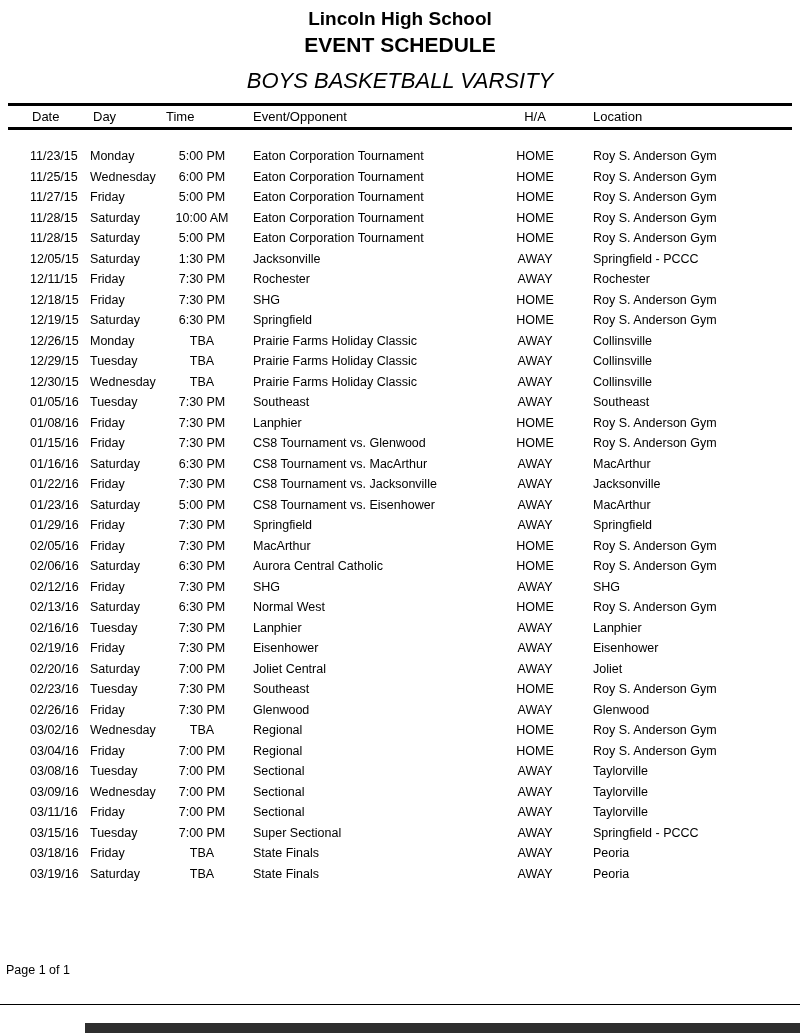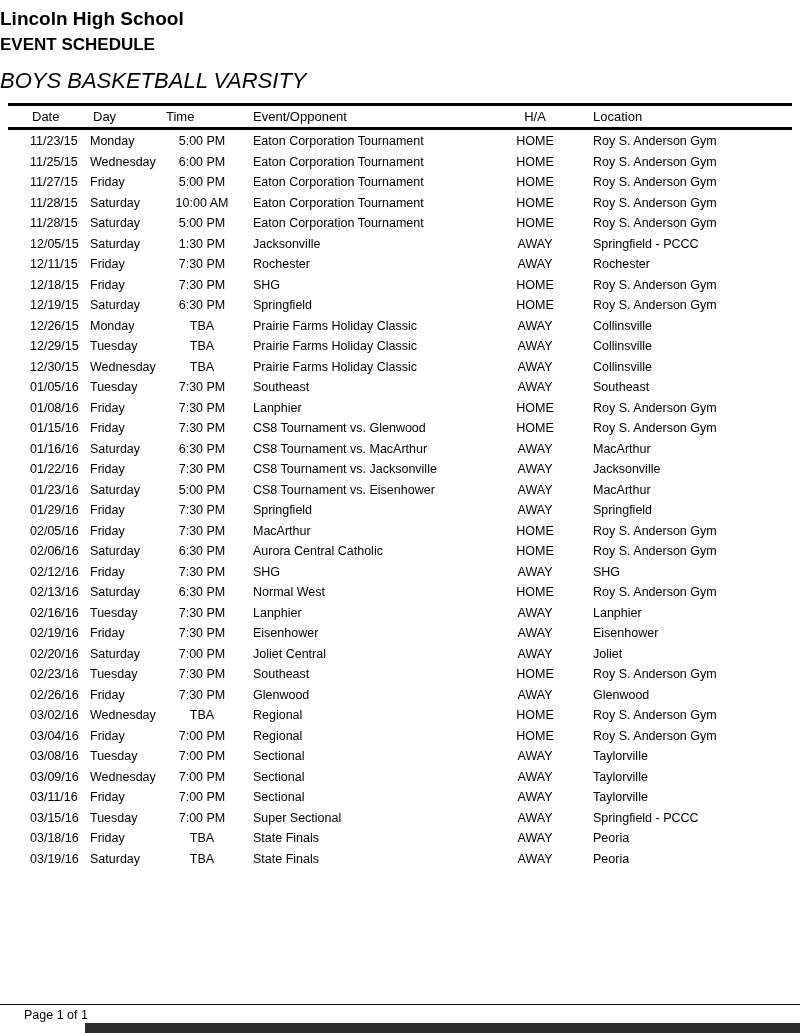--- a/index.html
+++ b/index.html
@@ -4,23 +4,23 @@
 <style>
   html, body { margin: 0; padding: 0; background: #ffffff; }
   body { font-family: "Liberation Sans", sans-serif; color: #000; }
   .page {
     position: relative;
     width: 800px;
     height: 1033px;
     background: #ffffff;
     overflow: hidden;
   }
-  .doc-header { text-align: left; padding-top: 7px; }
+  .doc-header { text-align: center; padding-top: 7px; }
   .school-name { font-size: 19px; font-weight: bold; line-height: 23px; }
-  .event-title { font-size: 17px; font-weight: bold; line-height: 25px; margin-top: 2px; }
+  .event-title { font-size: 21px; font-weight: bold; line-height: 25px; margin-top: 2px; }
   .subtitle { font-size: 22px; font-style: italic; line-height: 22px; margin-top: 13px; }
 
   table.schedule {
     width: 784px;
     margin: 11px 8px 0 8px;
     border-collapse: collapse;
     table-layout: fixed;
     font-size: 12.5px;
   }
   col.w-date { width: 80px; }
@@ -41,45 +41,44 @@
     padding: 0;
     white-space: nowrap;
   }
   tbody td {
     height: 20.5px;
     line-height: 20.5px;
     padding: 0;
     white-space: nowrap;
     overflow: hidden;
   }
-  tbody tr:first-child td { padding-top: 1px; }
+  tbody tr:first-child td { padding-top: 16px; }
 
   .c-date { padding-left: 24px !important; }
   td.c-date { padding-left: 22px !important; }
   .c-day { padding-left: 2px !important; }
   th.c-day { padding-left: 5px !important; }
   .c-time { text-align: center; }
   th.c-time { text-align: left; padding-left: 3px !important; }
   .c-event { padding-left: 12px !important; }
   .c-ha { text-align: center; }
   .c-location { padding-left: 24px !important; }
 
   .footer-rule {
     position: absolute;
     left: 0; right: 0;
     top: 1004px;
     border-top: 1px solid #000;
   }
   .page-label {
     position: absolute;
     left: 6px;
-    top: 1007px;
+    top: 962px;
     font-size: 12.5px;
     line-height: 16px;
-    margin-left: 18px;
   }
   .h-scrollbar {
     position: absolute;
     left: 0;
     bottom: 0;
     width: 800px;
     height: 10px;
     background: #ffffff;
   }
   .h-scrollbar .thumb {

